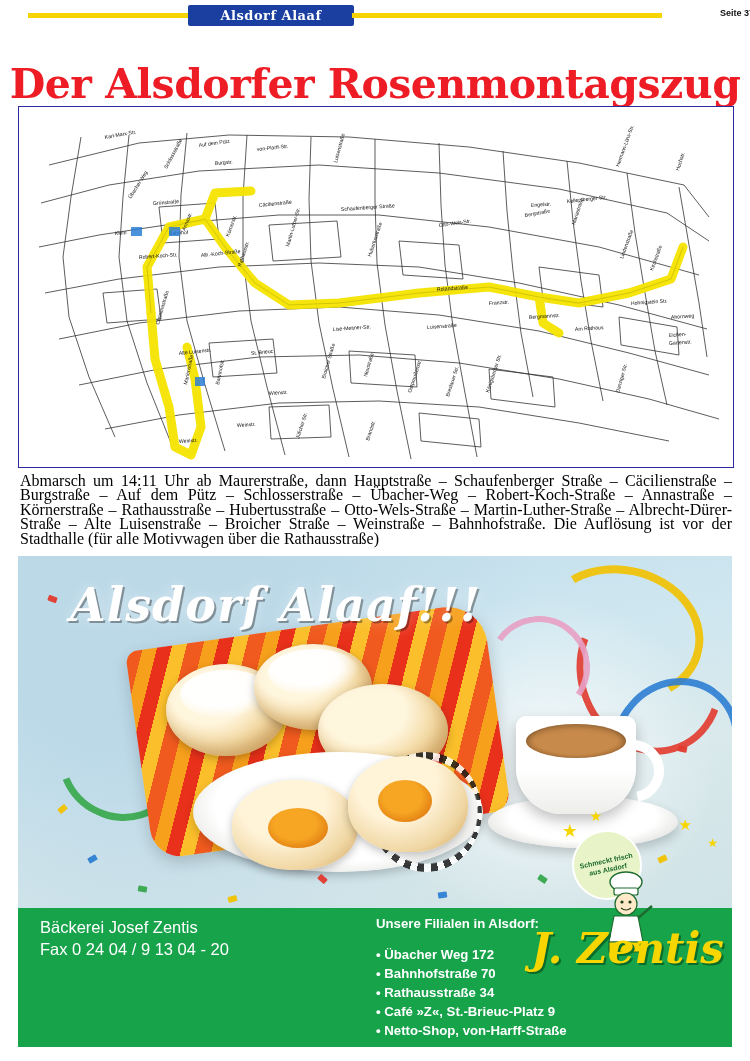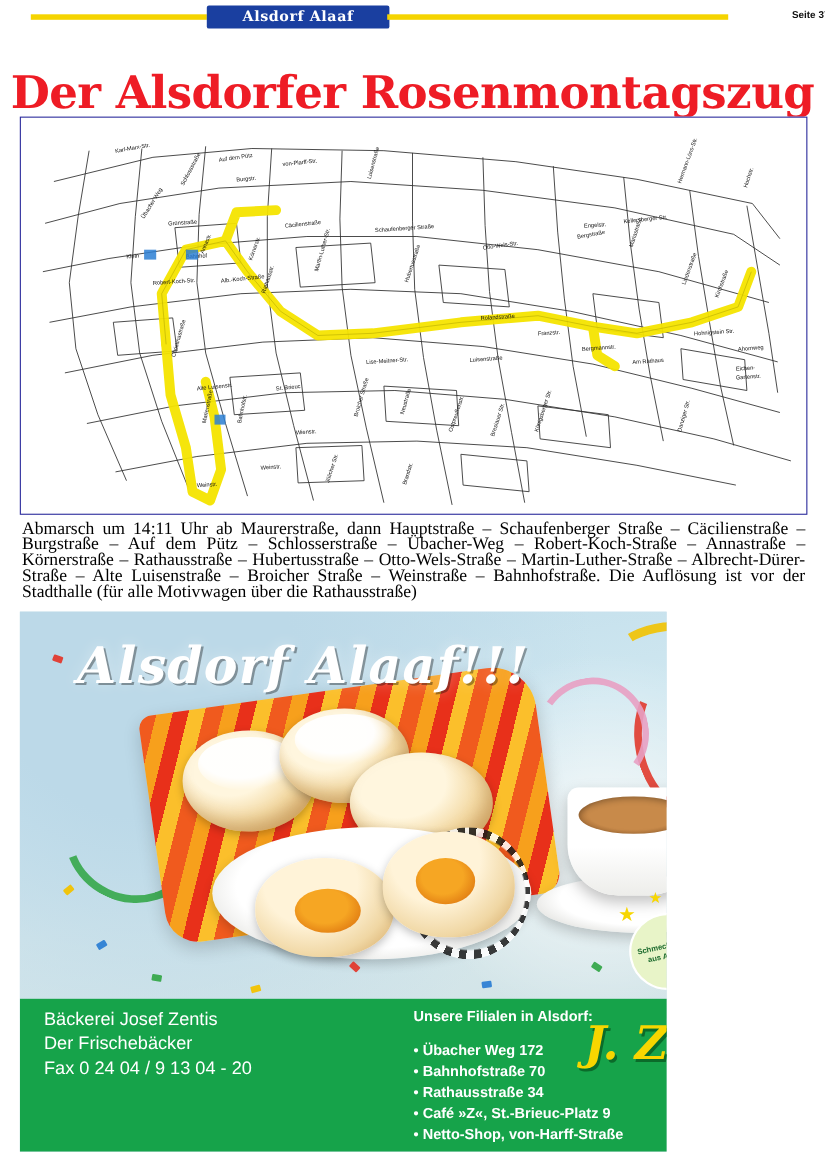--- a/index.html
+++ b/index.html
@@ -57,21 +57,21 @@
   .route-text{
     position:absolute;left:20px;top:474px;width:712px;
     font-family:"Liberation Serif", serif;
     font-size:16px;
     line-height:14.4px;
     color:#000;
     text-align:justify;
   }
   
   .ad{
-    position:absolute;left:18px;top:556px;width:588px;height:491px;
+    position:absolute;left:18px;top:556px;width:714px;height:491px;
     overflow:hidden;
     background:#cfe3ee;
   }
   .ad-photo{
     position:absolute;left:0;top:0;width:714px;height:370px;
     background:
       radial-gradient(circle at 74% 56%, rgba(255,255,255,.55) 0 8%, rgba(255,255,255,0) 30%),
       radial-gradient(circle at 16% 14%, #bcd9e8 0 20%, rgba(188,217,232,0) 60%),
       linear-gradient(170deg,#bfdcea 0%,#cfe7f0 35%,#d9e9ec 60%,#cfe2e6 100%);
   }
@@ -371,21 +371,20 @@
     <div class="confetti" style="left:640px;top:300px;background:#f2c200;transform:rotate(-25deg)"></div>
     <div class="confetti" style="left:660px;top:190px;background:#e23a2e;transform:rotate(12deg)"></div>
     <div class="confetti" style="left:40px;top:250px;background:#f2c200;transform:rotate(-40deg)"></div>
 
     <div class="ad-headline">Alsdorf Alaaf!!!</div>
   </div>
 
   <div class="ad-footer">
     <div class="ad-left">
       <div>Bäckerei Josef Zentis</div>
-      <div>Der Frischebäcker</div>
       <div>Fax 0 24 04 / 9 13 04 - 20</div>
     </div>
 
     <div class="ad-right">
       <div class="ttl">Unsere Filialen in Alsdorf:</div>
       <div>• Übacher Weg 172</div>
       <div>• Bahnhofstraße 70</div>
       <div>• Rathausstraße 34</div>
       <div>• Café »Z«, St.-Brieuc-Platz 9</div>
       <div>• Netto-Shop, von-Harff-Straße</div>

